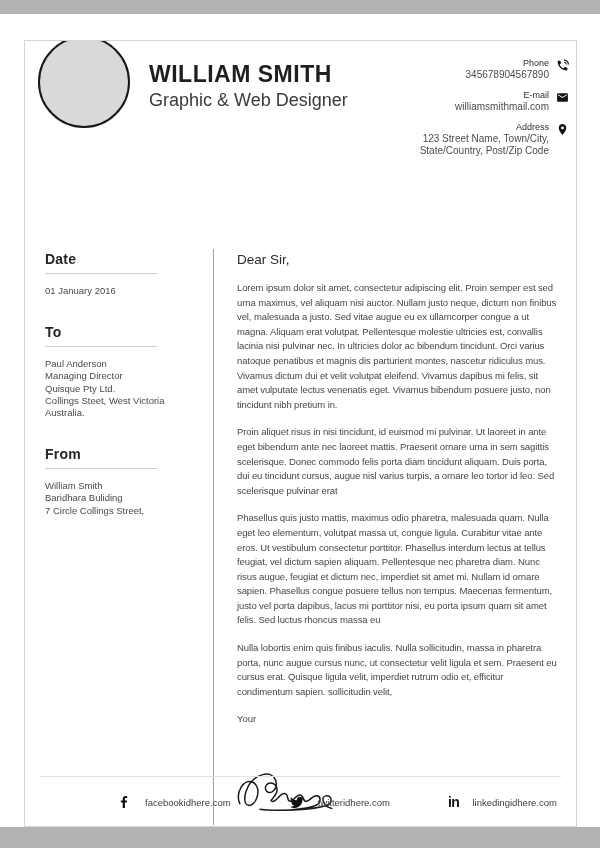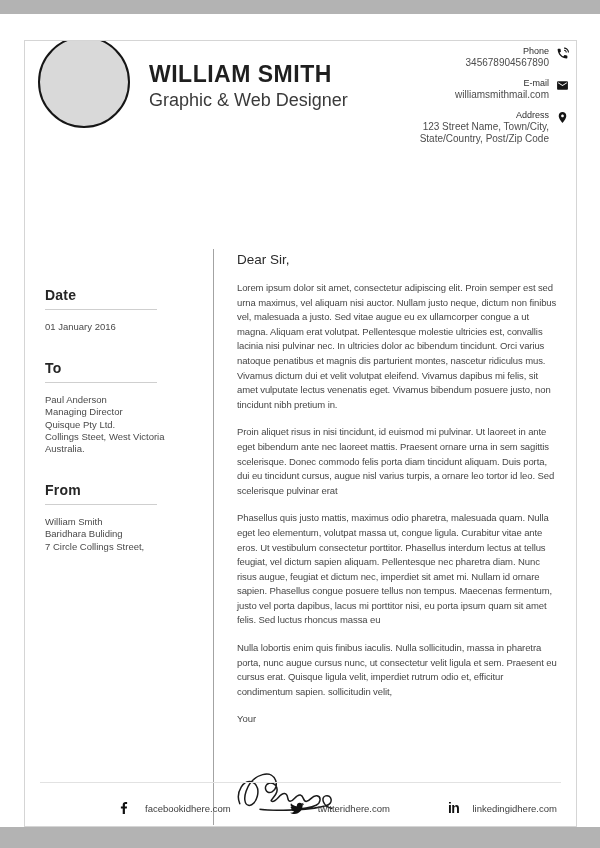--- a/index.html
+++ b/index.html
@@ -21,46 +21,46 @@
   
   .header { position:relative; height:208px; }
   .avatar {
     position:absolute; left:13px; top:-5px; width:92px; height:92px;
     border-radius:50%; background:#d9d9d9; border:2px solid #161616;
   }
   .name-block { position:absolute; left:124px; top:21px; }
   .name { font-size:23px; font-weight:bold; color:#1f1f1f; letter-spacing:.5px; line-height:1.1; }
   .job-title { font-size:18px; color:#3a3a3a; margin-top:3px; }
 
-  .contacts { position:absolute; right:7px; top:4px; }
+  .contacts { position:absolute; right:7px; top:16px; }
   .contact-row { display:flex; align-items:flex-start; justify-content:flex-end; margin-bottom:8px; }
   .contact-text { text-align:right; margin-right:7px; }
   .contact-label { font-size:9px; color:#2e2e2e; line-height:12px; }
   .contact-value { font-size:10px; color:#4c4c4c; line-height:12px; }
   .cicon { width:13px; height:13px; display:inline-block; flex:0 0 13px; margin-top:1px; }
   .cicon svg { width:13px; height:13px; fill:#141414; }
 
   
   .main { display:flex; align-items:flex-start; padding:0 0 0 11px; }
-  .sidebar { width:177px; flex:0 0 177px; padding-left:9px; padding-top:2px;margin-top:36px; }
+  .sidebar { width:177px; flex:0 0 177px; padding-left:9px; padding-top:2px; }
   .side-section { margin-bottom:27px; }
   .side-heading { font-size:14px; font-weight:600; color:#262626; letter-spacing:.2px; }
   .side-rule { border:none; border-top:1px solid #cfcfcf; width:112px; margin:6px 0 0 0; }
   .side-lines { margin-top:11px; }
   .side-line { font-size:9.5px; color:#4a4a4a; line-height:12.2px; }
 
   .letter { flex:1; border-left:1px solid #a3a3a3; padding:2px 17px 0 23px; min-height:500px; }
   .salutation { font-size:13.5px; color:#2b2b2b; margin:1px 0 14px 0; }
   .para { font-size:9.5px; color:#474747; line-height:14.6px; letter-spacing:-.1px; margin-bottom:13px; }
   .closing { margin-top:10px; }
   .closing-line { font-size:9.5px; color:#474747; line-height:13.5px; }
   .signature-wrap { margin-top:40px; margin-left:-9px; }
 
   
-  .footer { position:absolute; left:0; right:0; bottom:0; height:44px; }
+  .footer { position:absolute; left:0; right:0; bottom:0; height:50px; }
   .footer-rule { border:none; border-top:1px solid #e2e2e2; margin:0 15px; }
   .social-row { display:flex; justify-content:center; gap:58px; margin-top:17px; padding-left:72px; }
   .social-item { display:flex; align-items:center; gap:13px; cursor:pointer; }
   .sicon { width:16px; height:16px; display:inline-block; }
   .sicon svg { width:16px; height:16px; fill:#111; }
   .sicon-in { font-size:14px; font-weight:800; color:#111; line-height:16px; letter-spacing:-.5px; }
   .social-text { font-size:9.5px; color:#3c3c3c; }
 </style>
 </head>
 <body>

